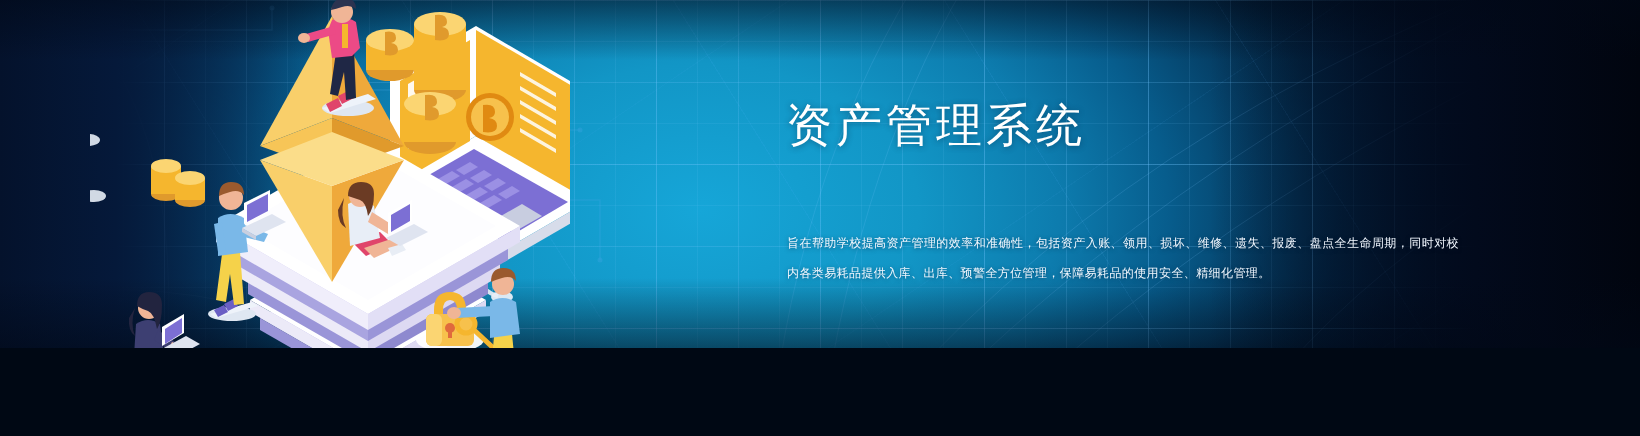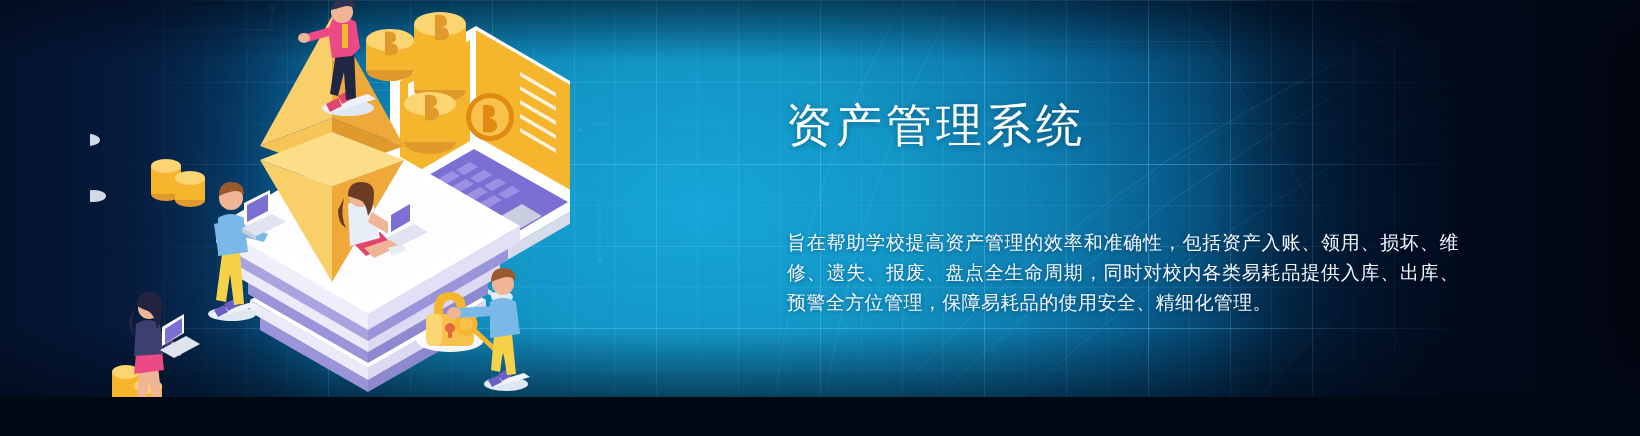--- a/index.html
+++ b/index.html
@@ -5,21 +5,21 @@
 <style>
   html,body{margin:0;padding:0;}
   body{
     background:#000814;
     font-family:"Liberation Sans","DejaVu Sans",sans-serif;
   }
 
   .banner{
     position:relative;
     width:1640px;
-    height:397px;
+    height:348px;
     overflow:hidden;
     background:#02061c;
   }
 
   
   .bg-base{
     position:absolute; inset:0;
     background:
       radial-gradient(ellipse 780px 520px at 700px 210px, #16a6d8 0%, #1296c6 28%, #0d7cae 46%, #075d8d 60%, #053f66 72%, #032743 82%, #021a31 90%, #010c1c 100%);
   }
@@ -80,21 +80,21 @@
   }
   .title{
     position:absolute; top:98px; left:0;
     font-size:46px; font-weight:400; letter-spacing:4px;
     color:#ffffff; line-height:1.2;
     text-shadow:0 1px 6px rgba(0,30,60,.45);
     white-space:nowrap;
   }
   .desc{
     position:absolute; top:228px; left:1px; width:672px;
-    font-size:19px; line-height:30px; color:#f2f8ff;
+    font-size:12px; line-height:30px; color:#f2f8ff;
     letter-spacing:.4px;
     text-shadow:0 1px 4px rgba(0,20,45,.5);
     text-align:justify;
   }
 </style>
 </head>
 <body>
 
 <div class="banner">
 

